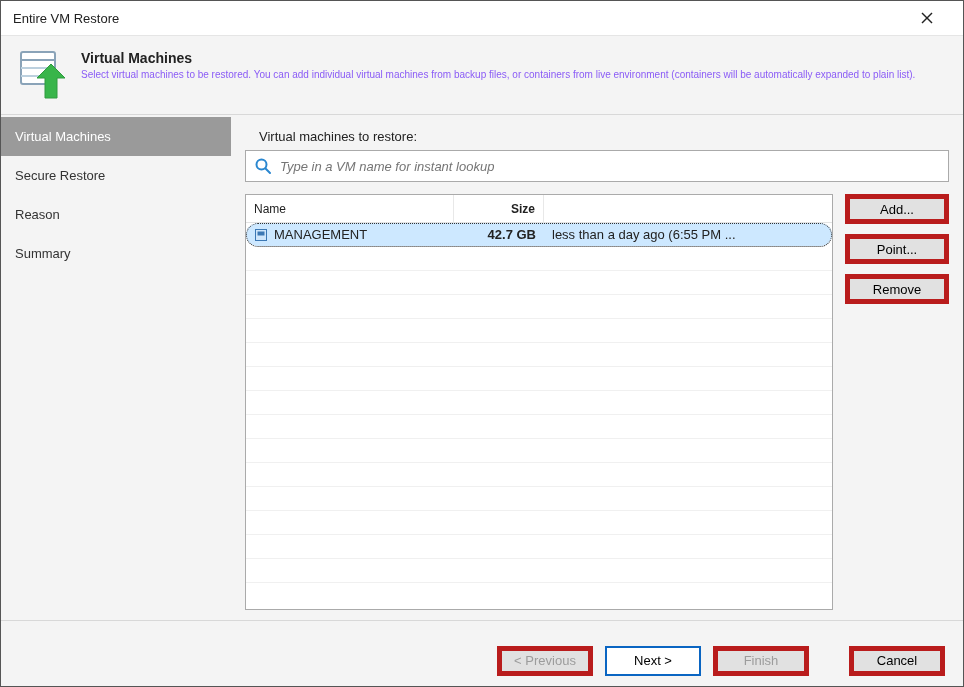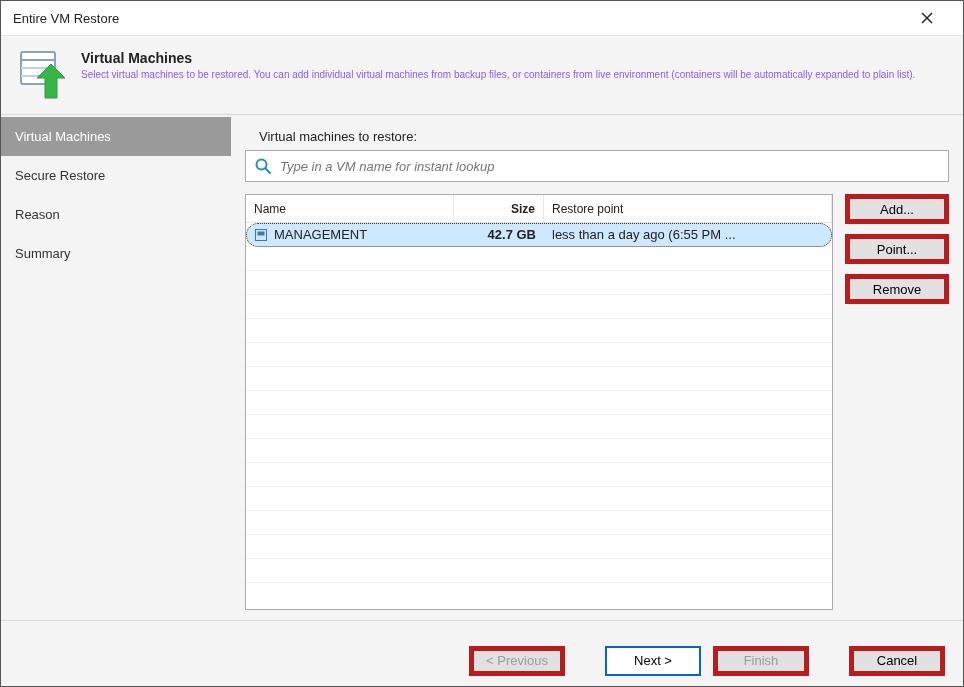--- a/index.html
+++ b/index.html
@@ -169,21 +169,20 @@
     cursor: pointer;
     padding: 0 10px;
   }
   .btn:disabled {
     color: #9c9c9c;
     cursor: default;
   }
   .btn.primary {
     border: 2px solid #0a65c2;
     background: #fff;
-    margin-left: 28px;
   }
 
   
   .footer {
     height: 80px;
     border-top: 1px solid #d8d8d8;
     background: #f4f4f4;
     display: flex;
     align-items: center;
     justify-content: flex-end;
@@ -238,21 +237,20 @@
         <line x1="11.5" y1="11.5" x2="16" y2="16" stroke="#2a87d0" stroke-width="2" stroke-linecap="round"></line>
       </svg>
       <input type="text" placeholder="Type in a VM name for instant lookup" style="">
     </div>
 
     <div class="table-btn-row">
       <div class="table-wrap">
         <div class="thead">
           <div class="th col-name">Name</div>
           <div class="th col-size">Size</div>
-          <div class="th col-point">Restore point</div>
         </div>
         <div class="tbody">
           <div class="tr selected">
             <div class="td col-name">
               <span class="vm-ico">
                 <svg width="14" height="14" viewBox="0 0 14 14">
                   <rect x="1.5" y="1.5" width="11" height="11" fill="#cfe6fb" stroke="#3c78b4"></rect>
                   <rect x="3.5" y="3.5" width="7" height="4" fill="#3c78b4"></rect>
                 </svg>
               </span>

